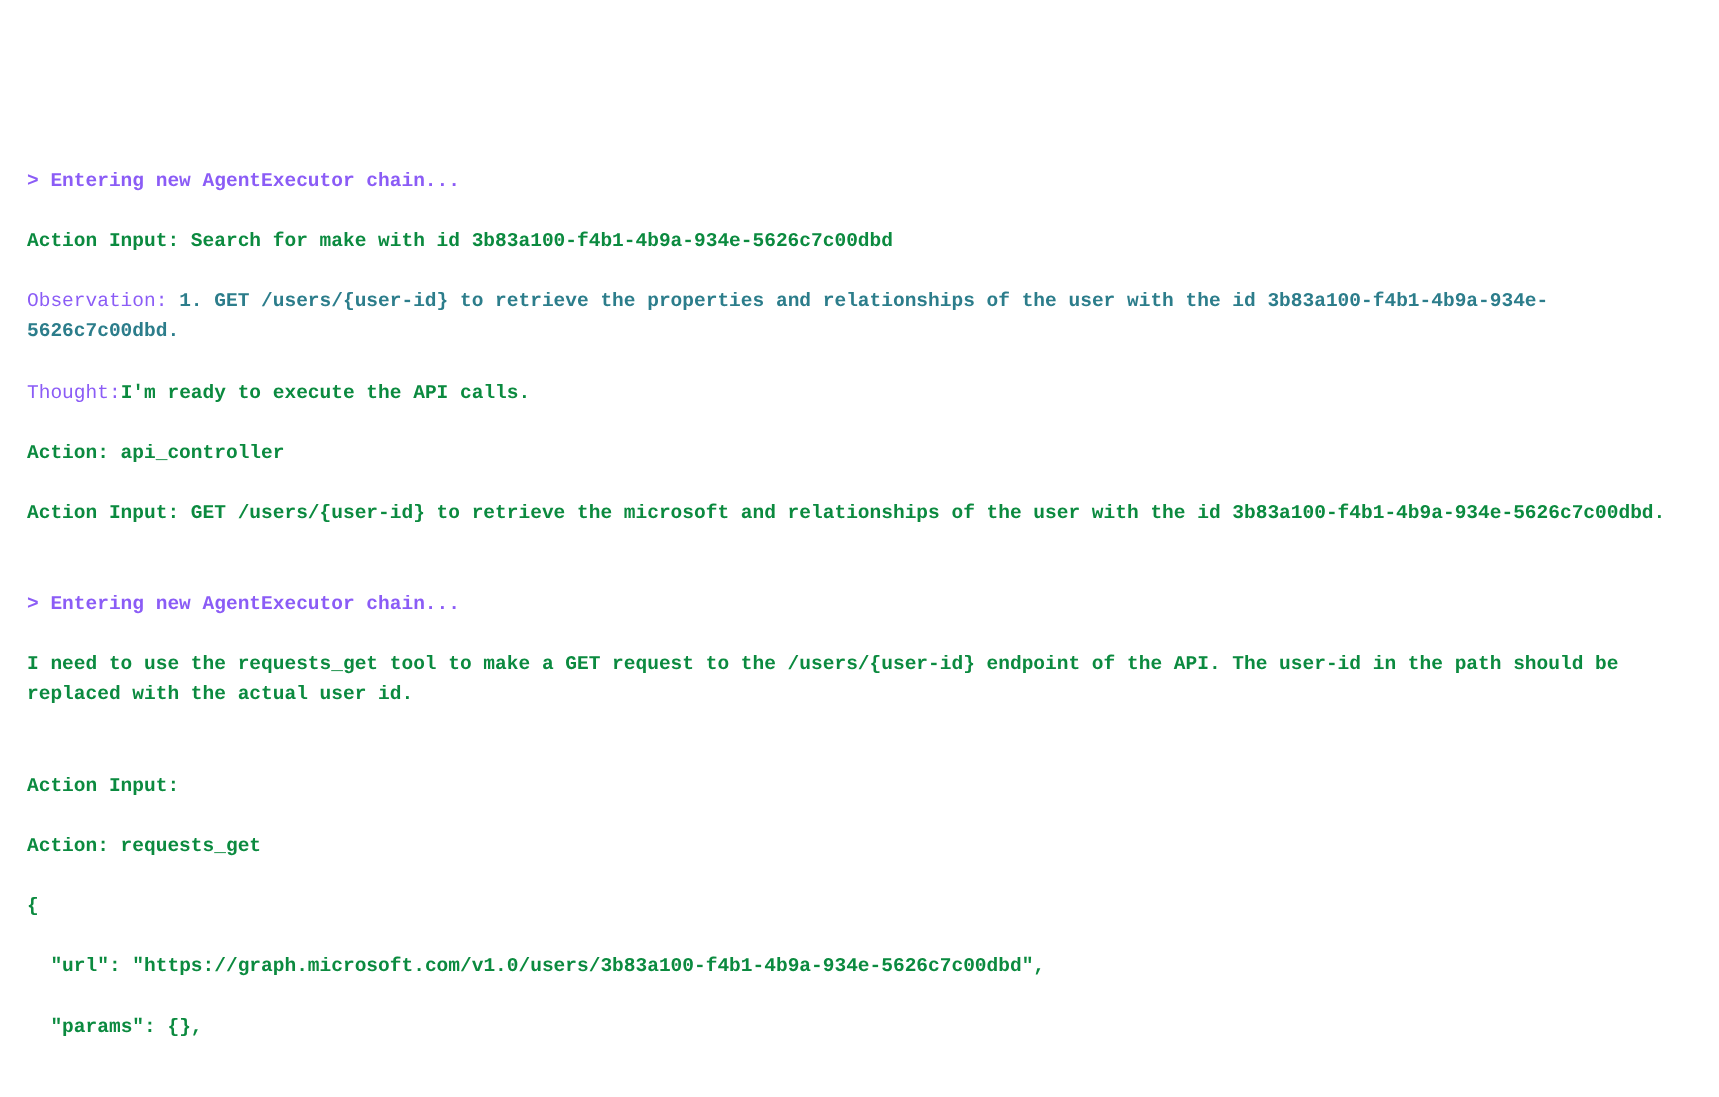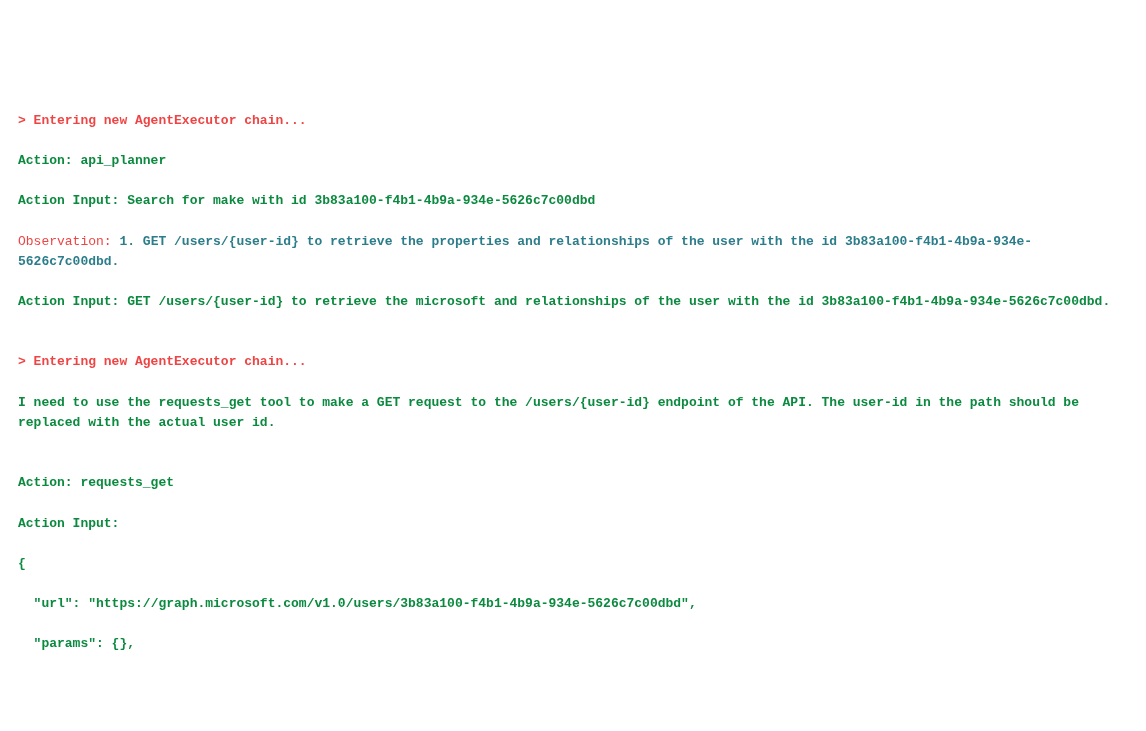--- a/index.html
+++ b/index.html
@@ -14,42 +14,43 @@
       line-height: 1.55;
       padding: 10px 18px;
       color: #333;
       white-space: pre-wrap;
       word-wrap: break-word;
       width: 1146px;
     }
     .line, .wrap {
       display: block;
     }
-    .regular { color: #ef4444; }
+    .regular { color: #8b5cf6; }
     .bold { font-weight: bold; }
     .green-bold { color: #0b8a3f; font-weight: bold; }
     .teal-bold { color: #2c7d8b; font-weight: bold; }
   </style>
 </head>
 <body>
 
 
 
 <div class="wrap">
 <span class="line bold regular">&gt; Entering new AgentExecutor chain...</span>
-<span class="line green-bold">Action: api_planner</span>
 <span class="line green-bold">Action Input: Search for make with id 3b83a100-f4b1-4b9a-934e-5626c7c00dbd</span>
 <span class="line"><span class="regular">Observation: </span><span class="teal-bold">1. GET /users/{user-id} to retrieve the properties and relationships of the user with the id 3b83a100-f4b1-4b9a-934e-5626c7c00dbd.</span></span>
+<span class="line"><span class="regular">Thought:</span><span class="green-bold">I'm ready to execute the API calls.</span></span>
+<span class="line green-bold">Action: api_controller</span>
 <span class="line green-bold">Action Input: GET /users/{user-id} to retrieve the microsoft and relationships of the user with the id 3b83a100-f4b1-4b9a-934e-5626c7c00dbd.</span>
 <span class="line"></span>
 <span class="line bold regular">&gt; Entering new AgentExecutor chain...</span>
 <span class="line green-bold">I need to use the requests_get tool to make a GET request to the /users/{user-id} endpoint of the API. The user-id in the path should be replaced with the actual user id.</span>
 <span class="line"></span>
+<span class="line green-bold">Action Input:</span>
 <span class="line green-bold">Action: requests_get</span>
-<span class="line green-bold">Action Input:</span>
 <span class="line green-bold">{</span>
 <span class="line green-bold">  "url": "https://graph.microsoft.com/v1.0/users/3b83a100-f4b1-4b9a-934e-5626c7c00dbd",</span>
 <span class="line green-bold">  "params": {},</span>
 
 
 
 
 
 
 <span class="line"></span>

